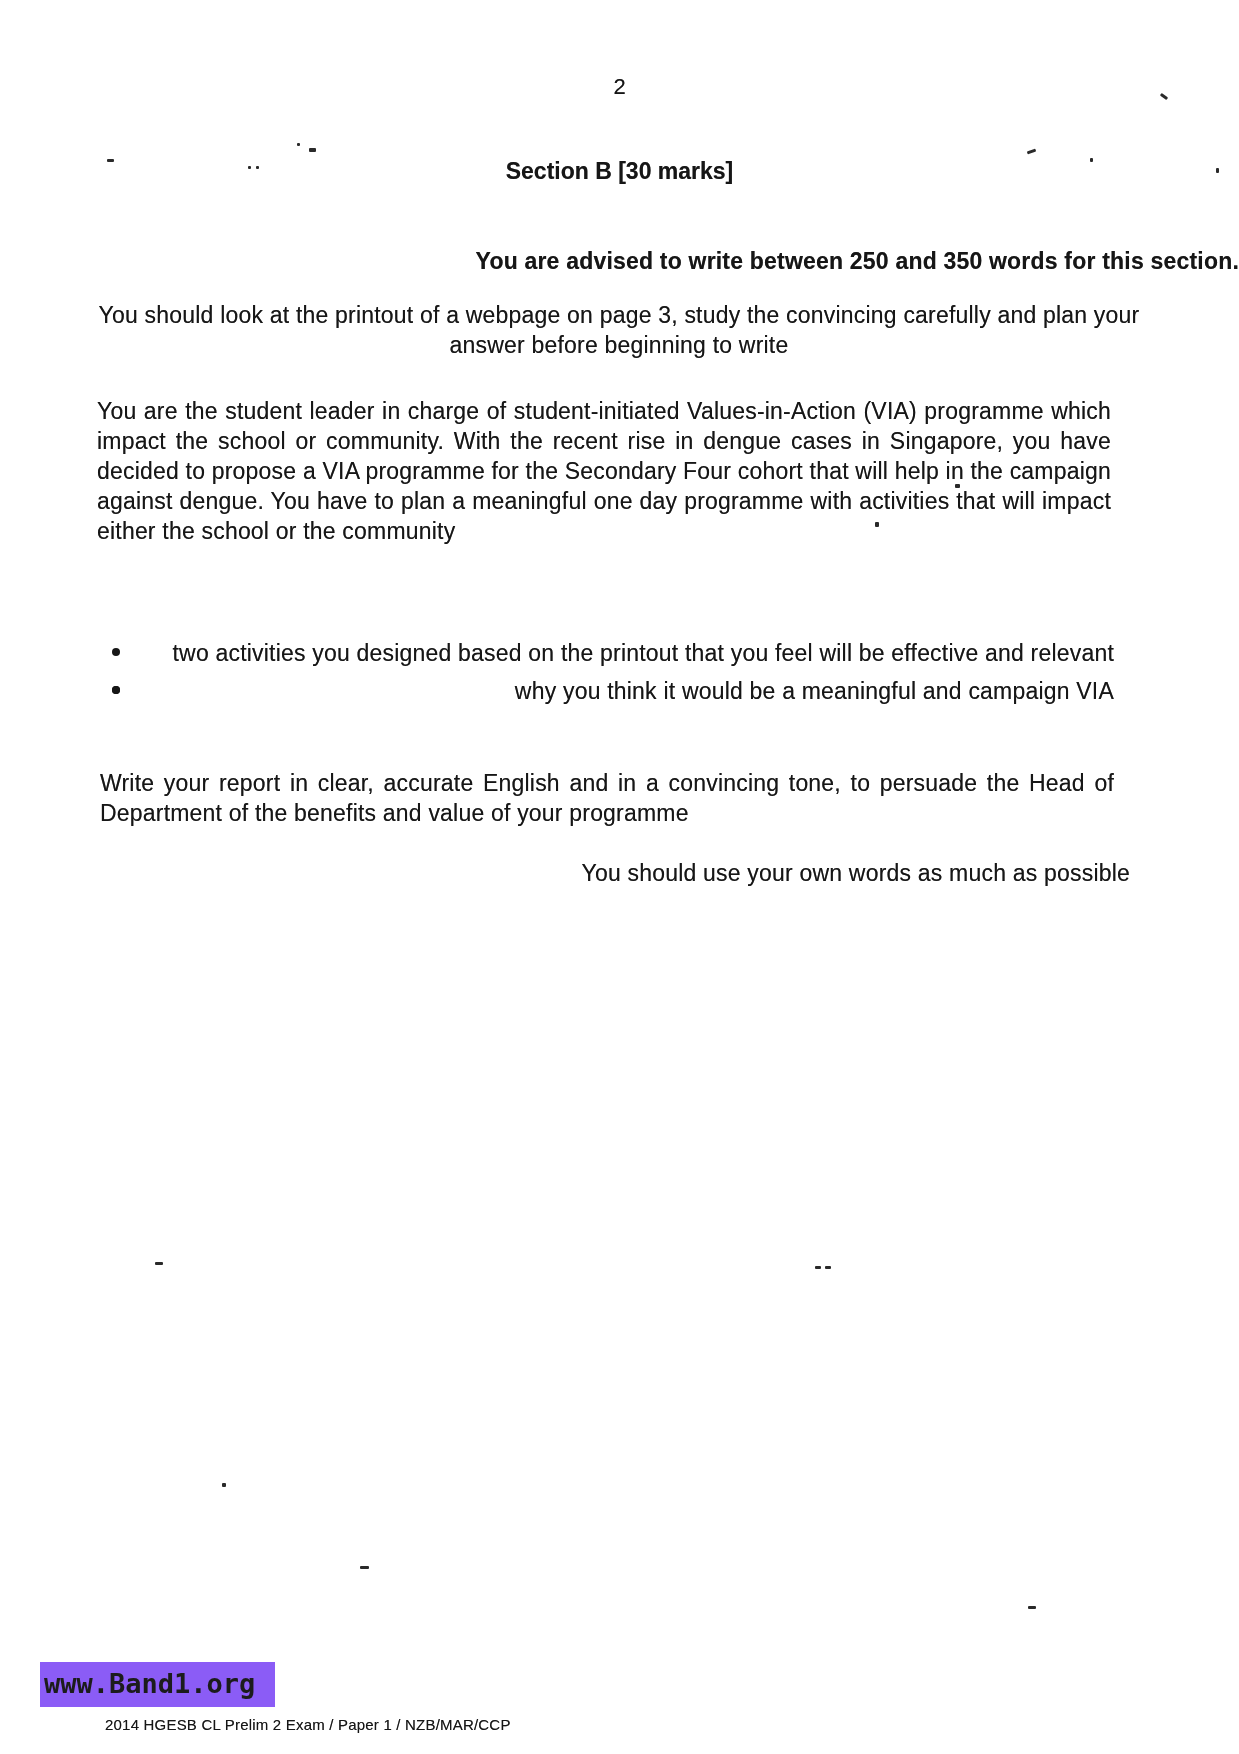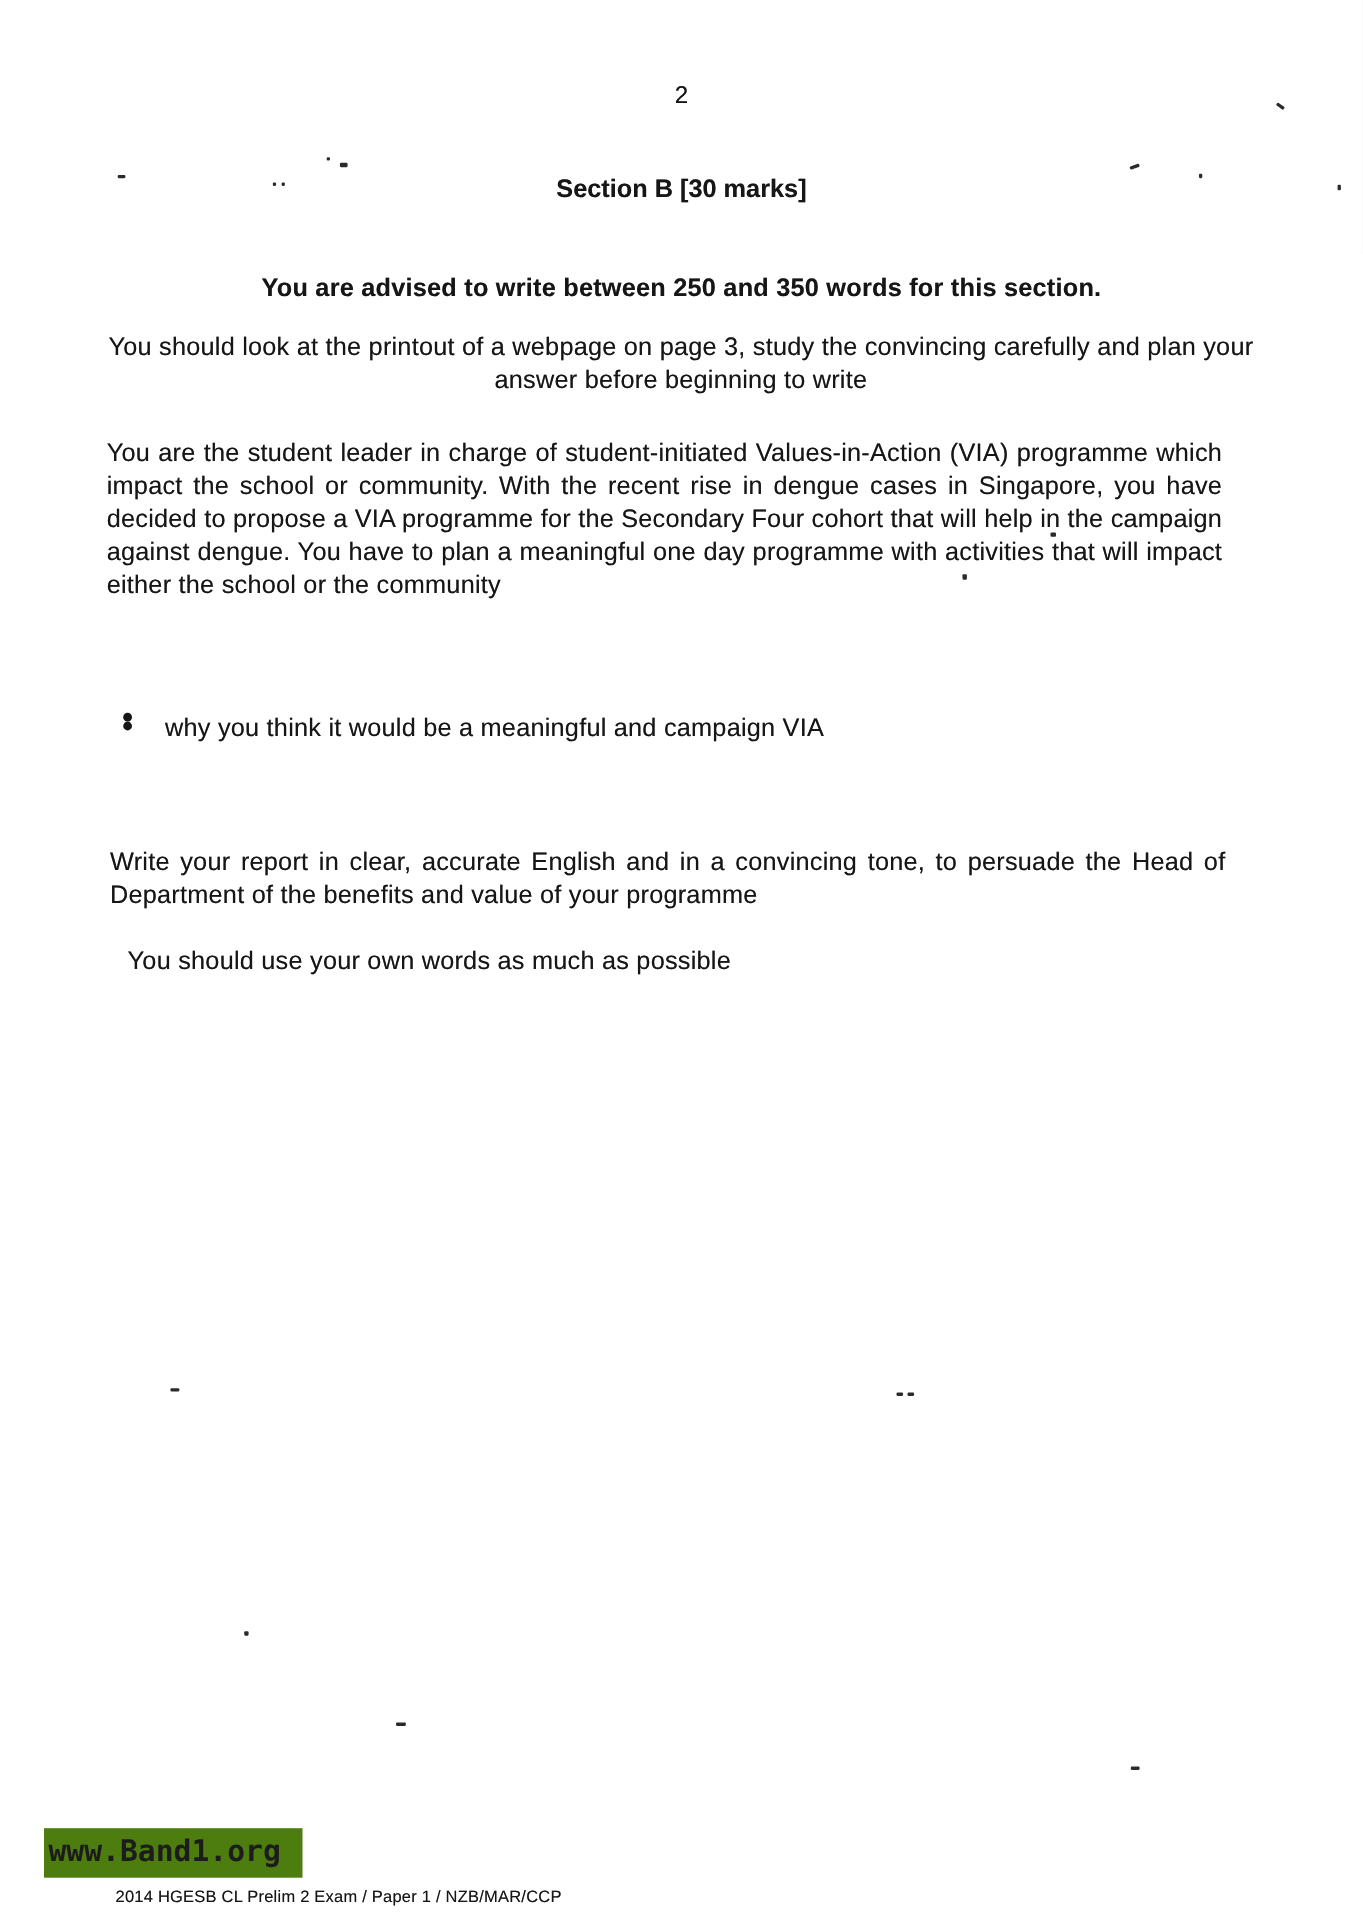--- a/index.html
+++ b/index.html
@@ -12,20 +12,21 @@
     color: #161616;
     overflow: hidden;
     text-shadow: 0 0 0.6px rgba(20,20,20,0.55); 
   }
   .abs { position: absolute; }
   .centered { left: 0; width: 1239px; text-align: center; }
   .body-text {
     font-size: 23px;
     line-height: 30px;
     letter-spacing: 0.2px;
+    text-align: right;
   }
   .page-number { top: 74px; font-size: 22px; }
   .heading { top: 158px; font-weight: bold; font-size: 23px; text-align: center; }
   .advisory { top: 246px; font-weight: bold; }
   .instruction { top: 300px; left: 89px; width: 1060px; text-align: center; }
   .scenario { top: 396px; left: 97px; width: 1014px; text-align: justify; }
   .task-intro { top: 586px; left: 100px; width: 1014px; }
   .bullet-list { top: 638px; left: 100px; width: 1014px; margin: 0; padding: 0; list-style: none; }
   .bullet-list li { position: relative; padding-left: 50px; margin-bottom: 8px; }
   .bullet-list li .dot {
@@ -37,21 +38,21 @@
 
   .footer-ref {
     top: 1716px; left: 105px;
     font-size: 15px; letter-spacing: 0.2px;
     white-space: nowrap; z-index: 1;
   }
   .watermark {
     top: 1662px; left: 40px;
     font-family: "DejaVu Sans Mono", monospace;
     font-size: 27px; font-weight: bold; color: #1c1c1c;
-    background: #4d7c0f;             
+    background: #8b5cf6;             
     padding: 6px 20px 8px 4px;
     z-index: 2;
     text-shadow: none;
   }
 
   
   .speck { position: absolute; background: #2a2a2a; border-radius: 1px; }
 </style>
 </head>
 <body>
@@ -63,20 +64,24 @@
   <div class="abs centered heading">Section B [30 marks]</div>
 
   <div class="abs centered body-text advisory">You are advised to write between 250 and 350 words for this section.</div>
 
   <div class="abs body-text instruction">You should look at the printout of a webpage on page 3, study the convincing carefully and plan your answer before beginning to write</div>
 
   <div class="abs body-text scenario">You are the student leader in charge of student-initiated Values-in-Action (VIA) programme which impact the school or community. With the recent rise in dengue cases in Singapore, you have decided to propose a VIA programme for the Secondary Four cohort that will help in the campaign against dengue. You have to plan a meaningful one day programme with activities that will impact either the school or the community</div>
 
 
   <ul class="abs body-text bullet-list">
+    <li>
+      <span class="dot"></span>
+      <span>two activities you designed based on the printout that you feel will be effective and relevant</span>
+    </li>
     <li>
       <span class="dot"></span>
     </li>
     <li>
       <span class="dot"></span>
       <span>why you think it would be a meaningful and campaign VIA</span>
     </li>
   </ul>
 
   <div class="abs body-text tone-note">Write your report in clear, accurate English and in a convincing tone, to persuade the Head of Department of the benefits and value of your programme</div>

